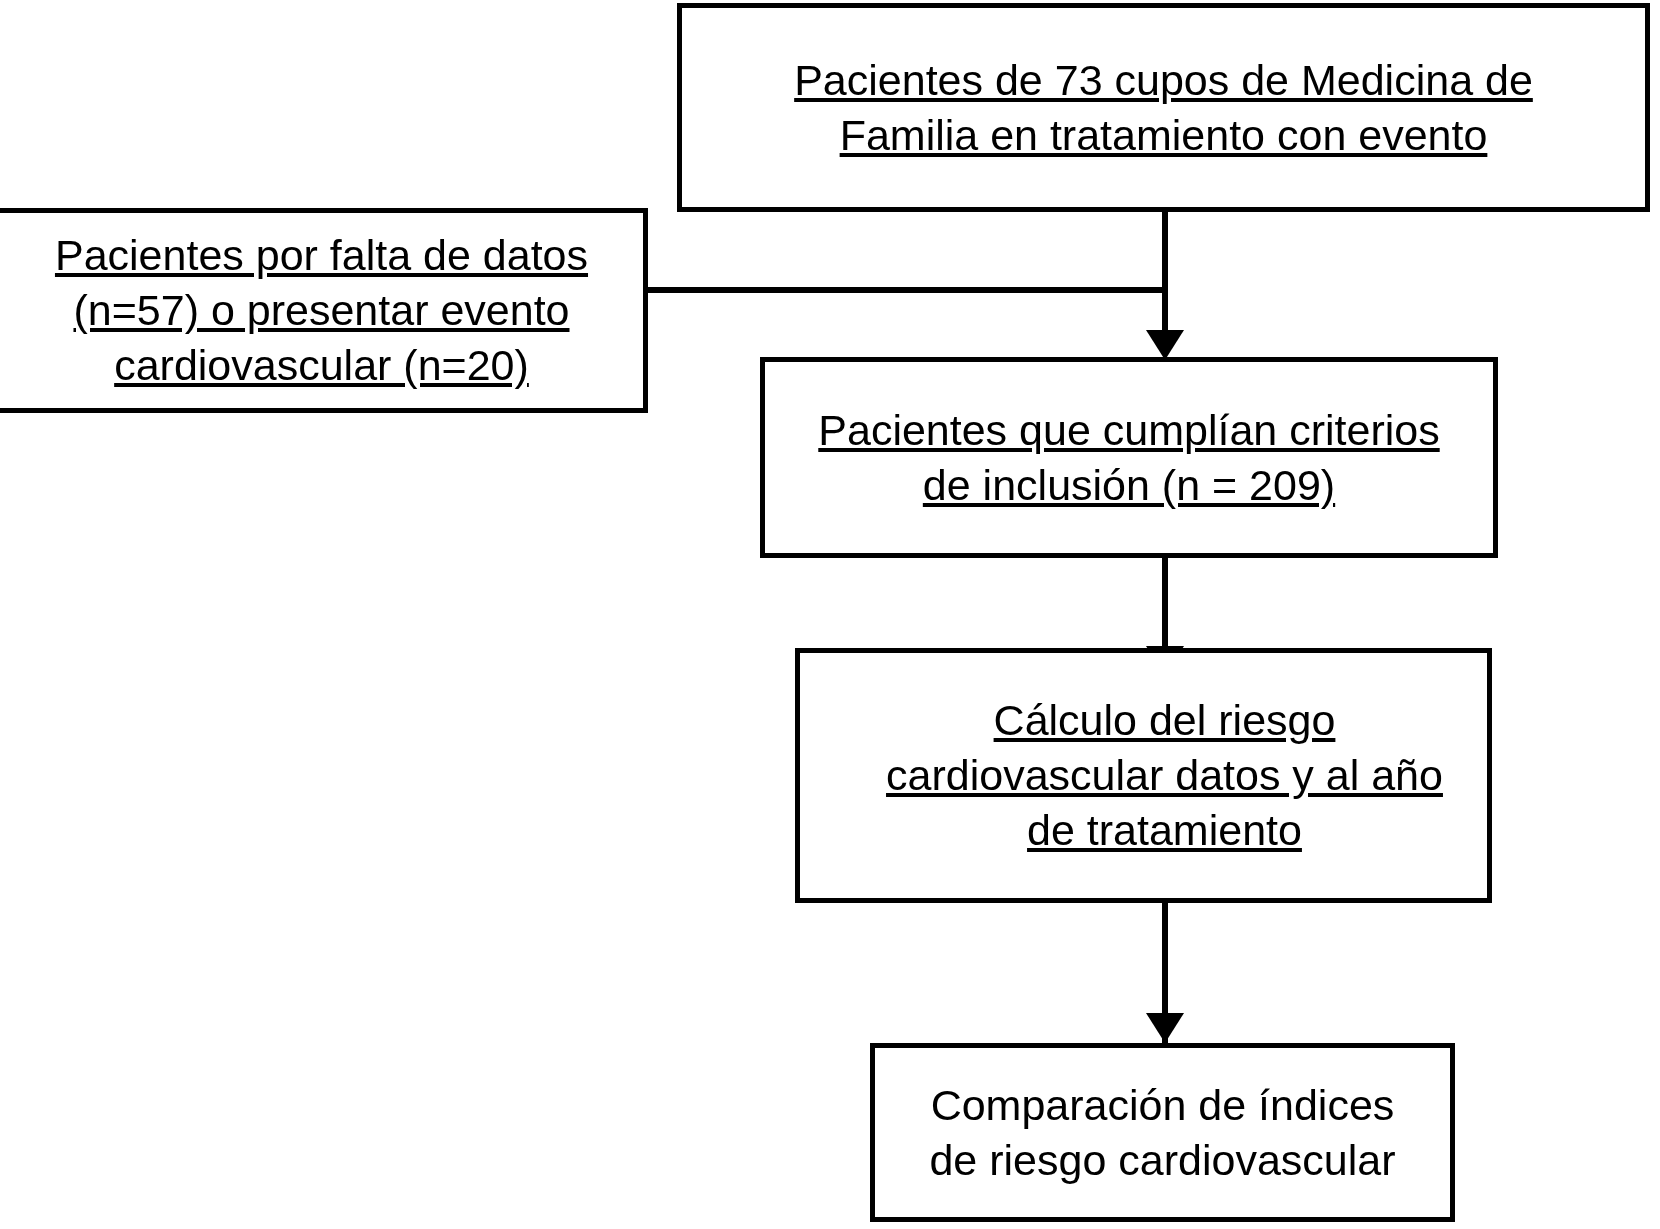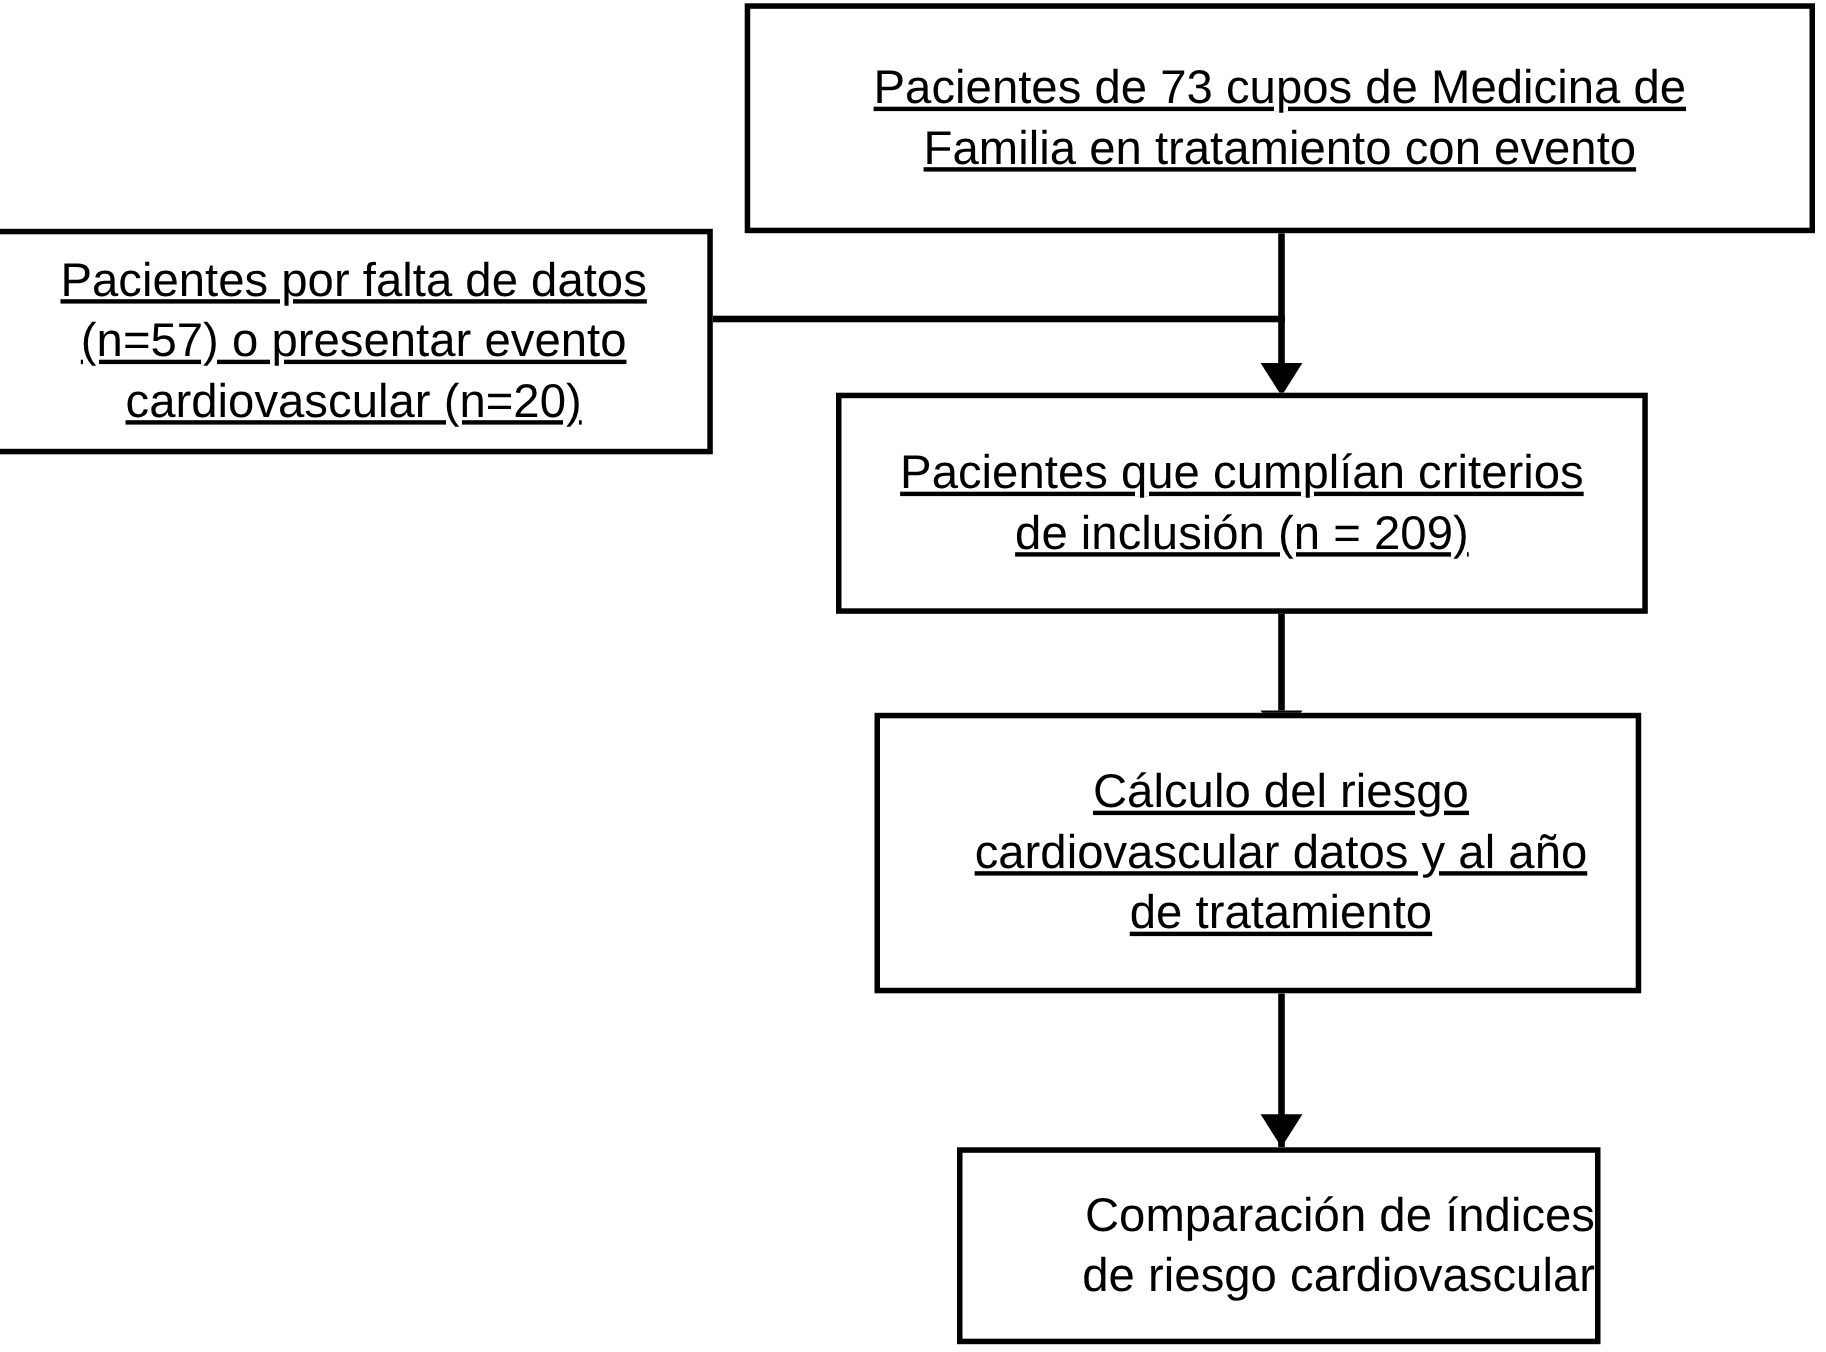--- a/index.html
+++ b/index.html
@@ -27,21 +27,21 @@
     z-index: 3;
   }
   .box .line {
     display: block;
     color: #000000;
     font-size: 43px;
     line-height: 55px;
     white-space: nowrap;
   }
   .box.center .line { text-align: center; text-decoration: underline; }
-  .box.left .line  { text-align: right; }
+  .box.left .line  { text-align: center; }
 
   
   .vline {
     position: absolute;
     background: #000000;
     width: 6px;
     z-index: 1;
   }
   .hline {
     position: absolute;

